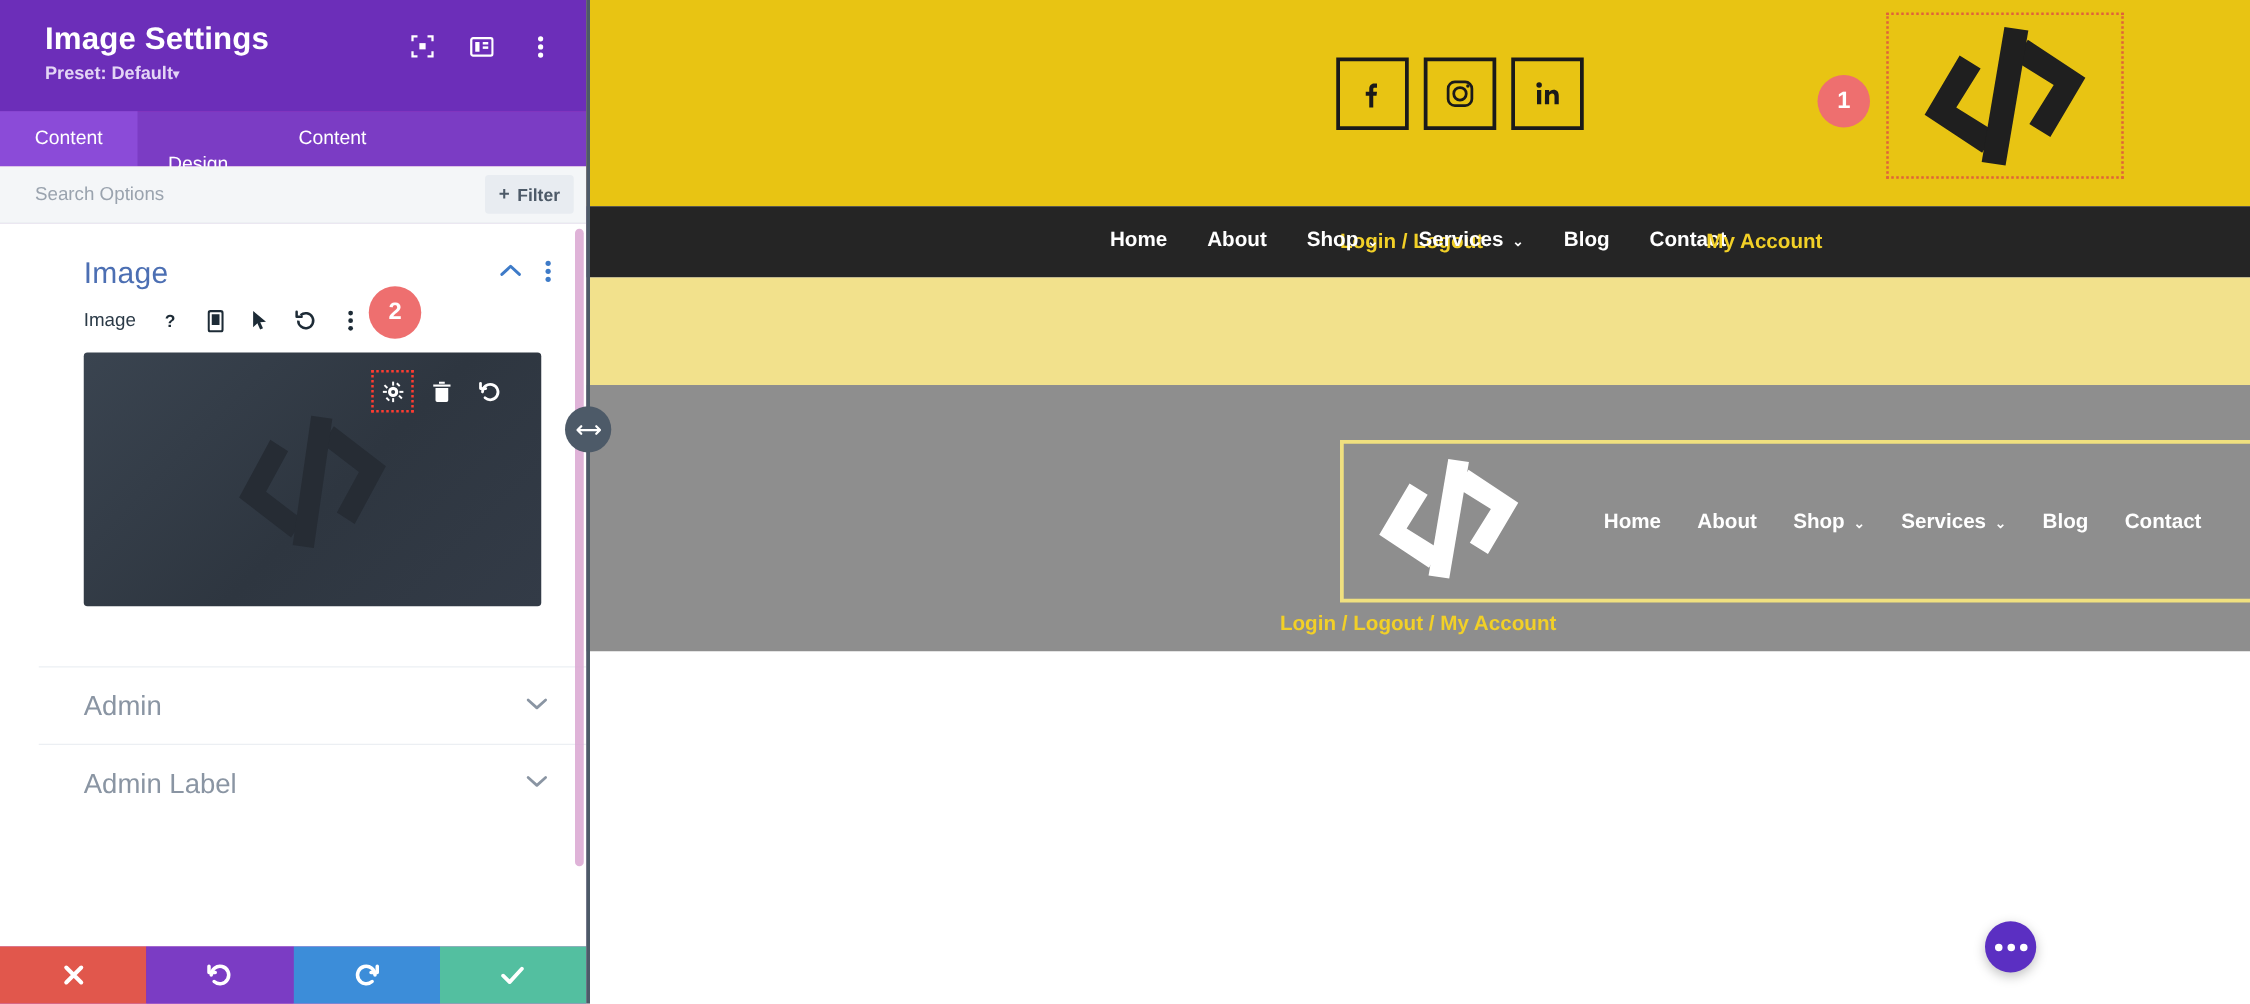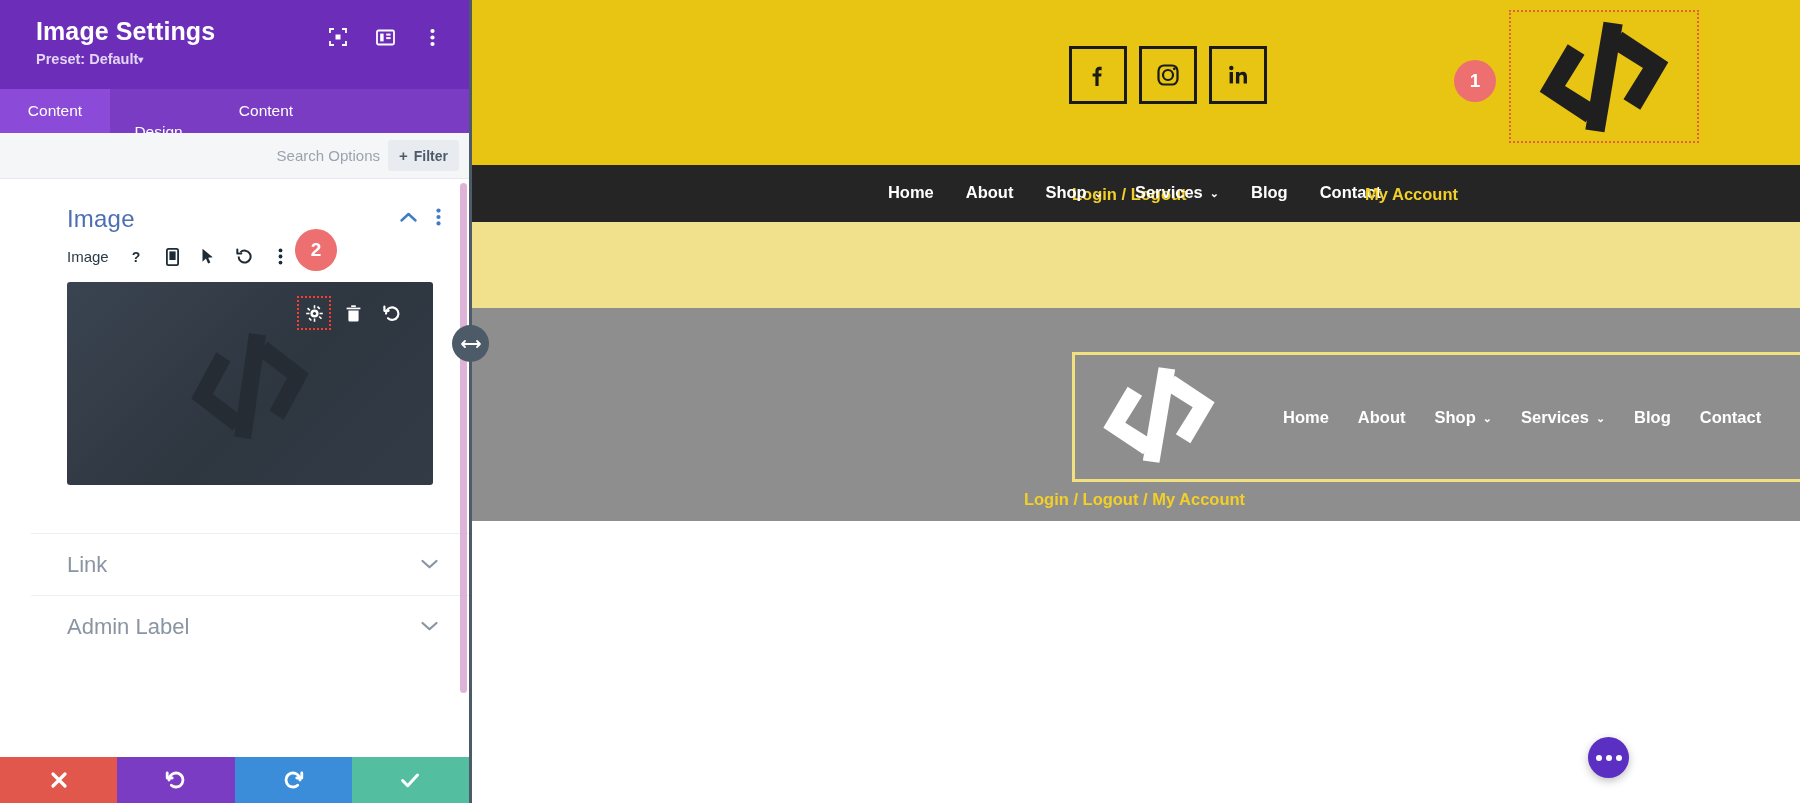--- a/index.html
+++ b/index.html
@@ -51,21 +51,21 @@
   .tab.t0 { width: 110px; background: #8B4BD8; }
   .tab.t1 { width: 97px; margin-top: 41px; }
   .tab.t2 { width: 118px; }
 
   .searchbar {
     height: 46px; background: #f4f6f8; border-bottom: 1px solid #e6e9ee;
     display: flex; align-items: center; padding: 0 10px 0 28px; gap: 8px;
   }
   .search-input {
     flex: 1; border: none; outline: none; background: transparent;
-    font-size: 15px; color: #4a5568; font-family: "Liberation Sans", sans-serif; text-align: right;
+    font-size: 15px; color: #4a5568; font-family: "Liberation Sans", sans-serif;
   }
   .search-input::placeholder { color: #9aa3ae; }
   .filter-btn {
     background: #e8ecf1; color: #4d5a68; font-size: 14px; font-weight: bold;
     border-radius: 3px; padding: 7px 11px; display: flex; align-items: center; gap: 6px;
     cursor: pointer; border: none;
   }
   .filter-btn .plus { font-size: 15px; font-weight: bold; }
 
   .panel-body { flex: 1; overflow: hidden; position: relative; background: #fff; padding-left: 31px; }
@@ -378,21 +378,21 @@
               <path d="M3 8.6a6.2 6.2 0 1 1 2 4.6"></path>
               <path d="M1.4 1.6v4.2h4.2"></path>
             </svg>
           </div>
         </div>
       </div>
 
       <div style="height:48px"></div>
 
       <div class="divider-row">
-        <span class="dt">Link</span>
+        <span class="dt">Admin</span>
         <span class="dchev">
           <svg width="19" height="12" viewBox="0 0 19 12" fill="none" stroke="#8a95a3" stroke-width="2.2" stroke-linecap="round" stroke-linejoin="round">
               <path d="M2.5 3L9.5 9.3 16.5 3"></path>
             </svg>
         </span>
       </div>
 
 
       <div class="divider-row">
         <span class="dt">Admin Label</span>

